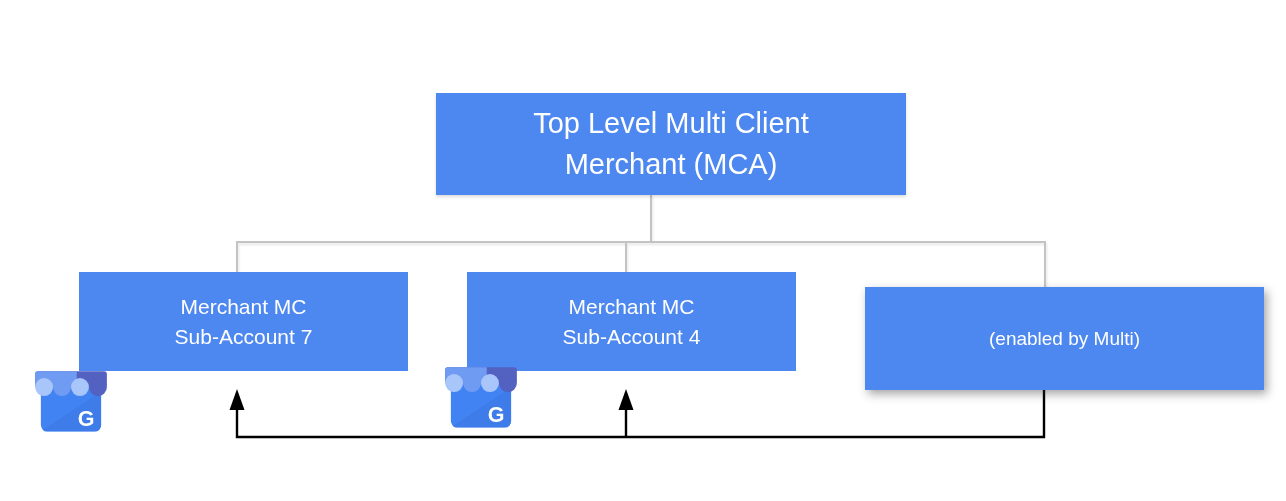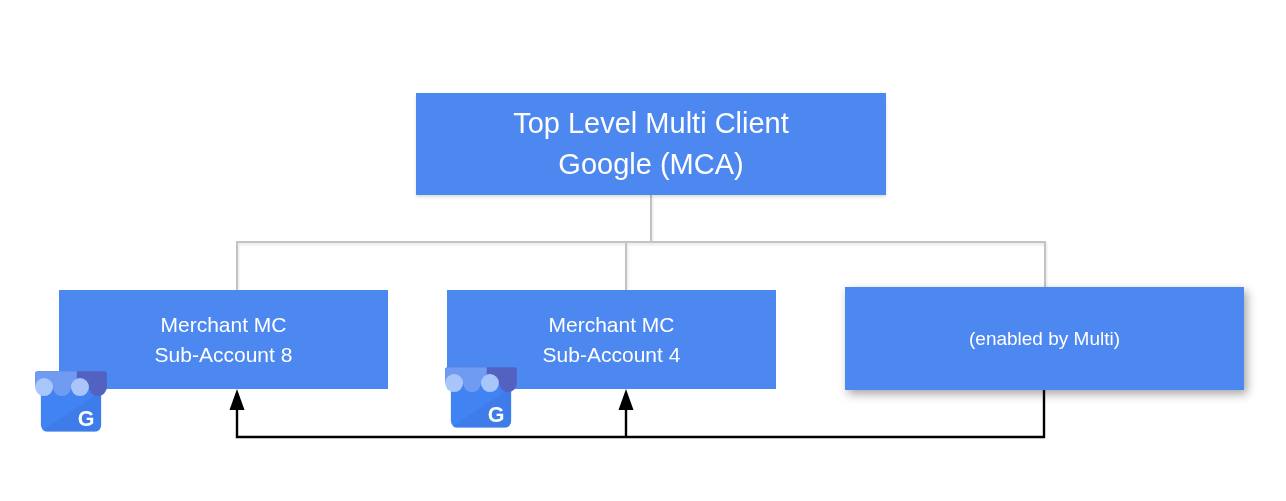--- a/index.html
+++ b/index.html
@@ -16,28 +16,29 @@
   .black-line{stroke:var(--arrow-black,#000000);stroke-width:2.4;fill:none;}
   .arrow-head{fill:var(--arrow-black,#000000);stroke:none;}
 
   .box{
     position:absolute;
     background:var(--box-blue,#4d87f0);
     color:var(--box-text,#ffffff);
     display:flex;flex-direction:column;
     align-items:center;justify-content:center;
     text-align:center;
+    margin-left:20px;
   }
   .box-root{
     left:416px;top:93px;width:470px;height:102px;
     font-size:29px;line-height:41px;
     box-shadow:0 2px 3px rgba(0,0,0,0.14);
   }
   .box-child{
-    top:290px;width:329px;height:99px;
+    top:272px;width:329px;height:99px;
     font-size:21px;line-height:30px;
   }
   .box-child-1{left:59px;}
   .box-child-2{left:447px;}
   .box-child-3{
     left:845px;top:287px;width:399px;height:103px;
     box-shadow:3px 4px 9px rgba(40,40,40,0.42);
   }
   .box-child-3 .line2{font-size:19px;}
 
@@ -63,26 +64,26 @@
     <g>
       <path class="black-line" d="M1044 390 V437 H237 V408"></path>
       <path class="black-line" d="M626 437 V408"></path>
       <polygon class="arrow-head" points="237,389 229.5,410 244.5,410"></polygon>
       <polygon class="arrow-head" points="626,389 618.5,410 633.5,410"></polygon>
     </g>
   </svg>
 
   <div class="box box-root">
     <div class="line1">Top Level Multi Client</div>
-    <div class="line2">Google (MCA)</div>
+    <div class="line2">Merchant (MCA)</div>
   </div>
 
   <div class="box box-child box-child-1">
     <div class="line1">Merchant MC</div>
-    <div class="line2">Sub-Account 8</div>
+    <div class="line2">Sub-Account 7</div>
   </div>
 
   <div class="box box-child box-child-2">
     <div class="line1">Merchant MC</div>
     <div class="line2">Sub-Account 4</div>
   </div>
 
   <div class="box box-child box-child-3">
     <div class="line2">(enabled by Multi)</div>
   </div>

